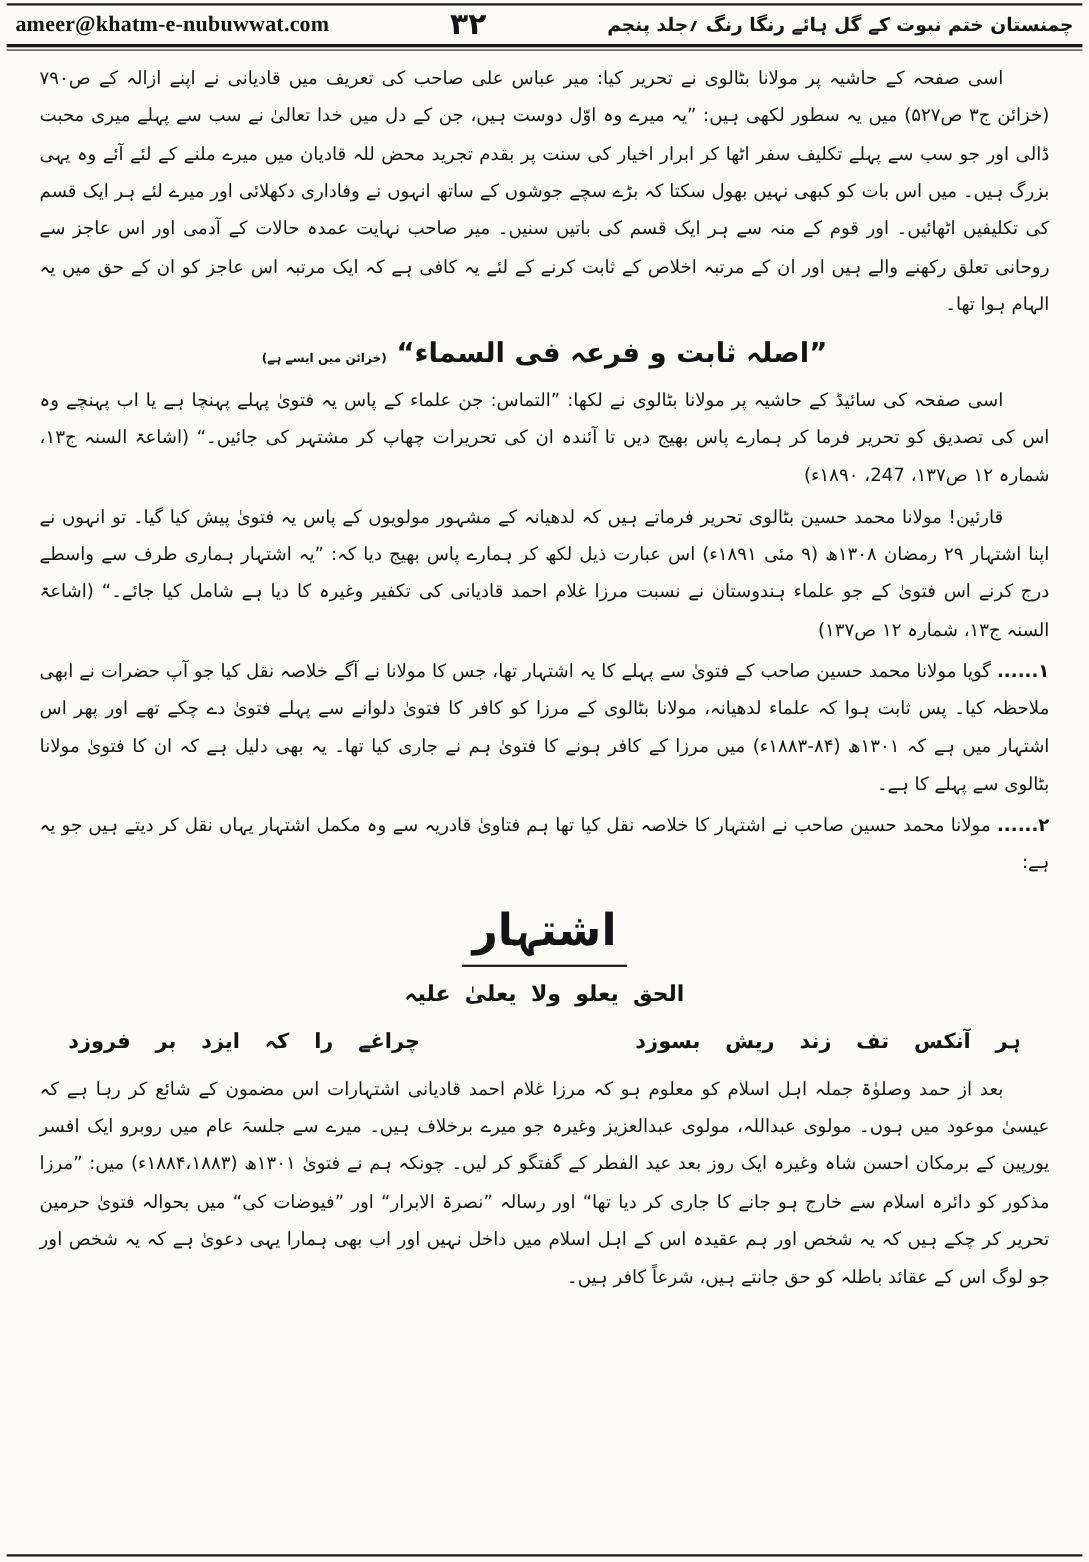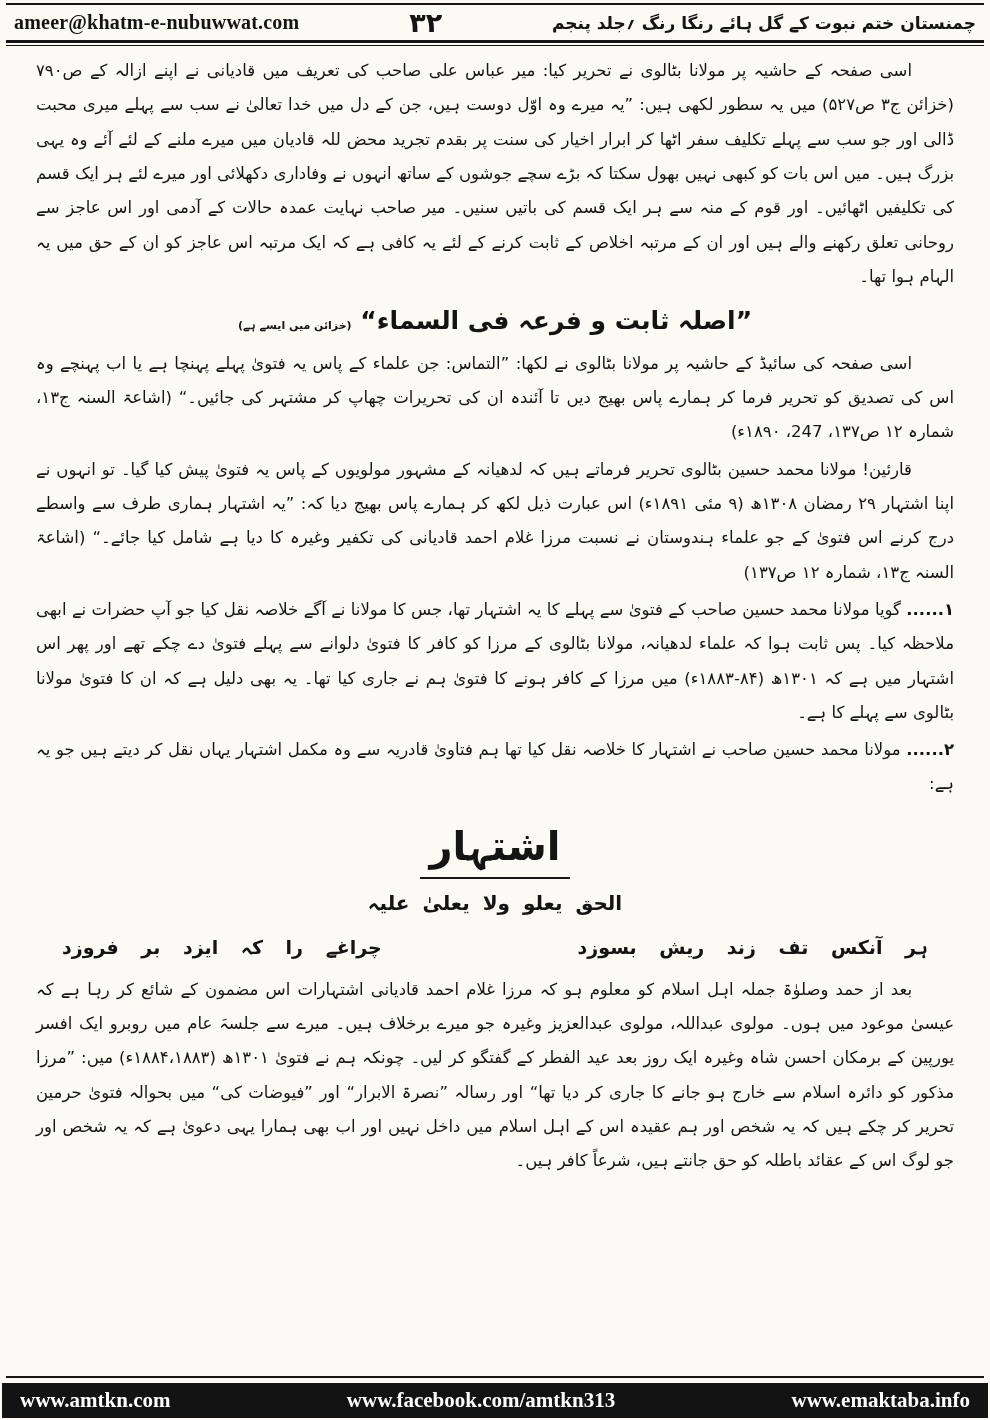--- a/index.html
+++ b/index.html
@@ -122,20 +122,15 @@
       <span>ہر آنکس تف زند ریش بسوزد</span>
       <span>چراغے را کہ ایزد بر فروزد</span>
     </div>
 
     <p class="para">بعد از حمد وصلوٰۃ جملہ اہل اسلام کو معلوم ہو کہ مرزا غلام احمد قادیانی اشتہارات اس مضمون کے شائع کر رہا ہے کہ عیسیٰ موعود میں ہوں۔ مولوی عبداللہ، مولوی عبدالعزیز وغیرہ جو میرے برخلاف ہیں۔ میرے سے جلسہَ عام میں روبرو ایک افسر یورپین کے برمکان احسن شاہ وغیرہ ایک روز بعد عید الفطر کے گفتگو کر لیں۔ چونکہ ہم نے فتویٰ ۱۳۰۱ھ (۱۸۸۴،۱۸۸۳ء) میں: ”مرزا مذکور کو دائرہ اسلام سے خارج ہو جانے کا جاری کر دیا تھا“ اور رسالہ ”نصرۃ الابرار“ اور ”فیوضات کی“ میں بحوالہ فتویٰ حرمین تحریر کر چکے ہیں کہ یہ شخص اور ہم عقیدہ اس کے اہل اسلام میں داخل نہیں اور اب بھی ہمارا یہی دعویٰ ہے کہ یہ شخص اور جو لوگ اس کے عقائد باطلہ کو حق جانتے ہیں، شرعاً کافر ہیں۔</p>
 
   </div>
 
   <div class="footer">
     <div class="footer-rule"></div>
-    <div class="footer-bar">
-      <a href="#">www.amtkn.com</a>
-      <a href="#">www.facebook.com/amtkn313</a>
-      <a href="#">www.emaktaba.info</a>
-    </div>
   </div>
 
 </div>
 
 </body></html>

